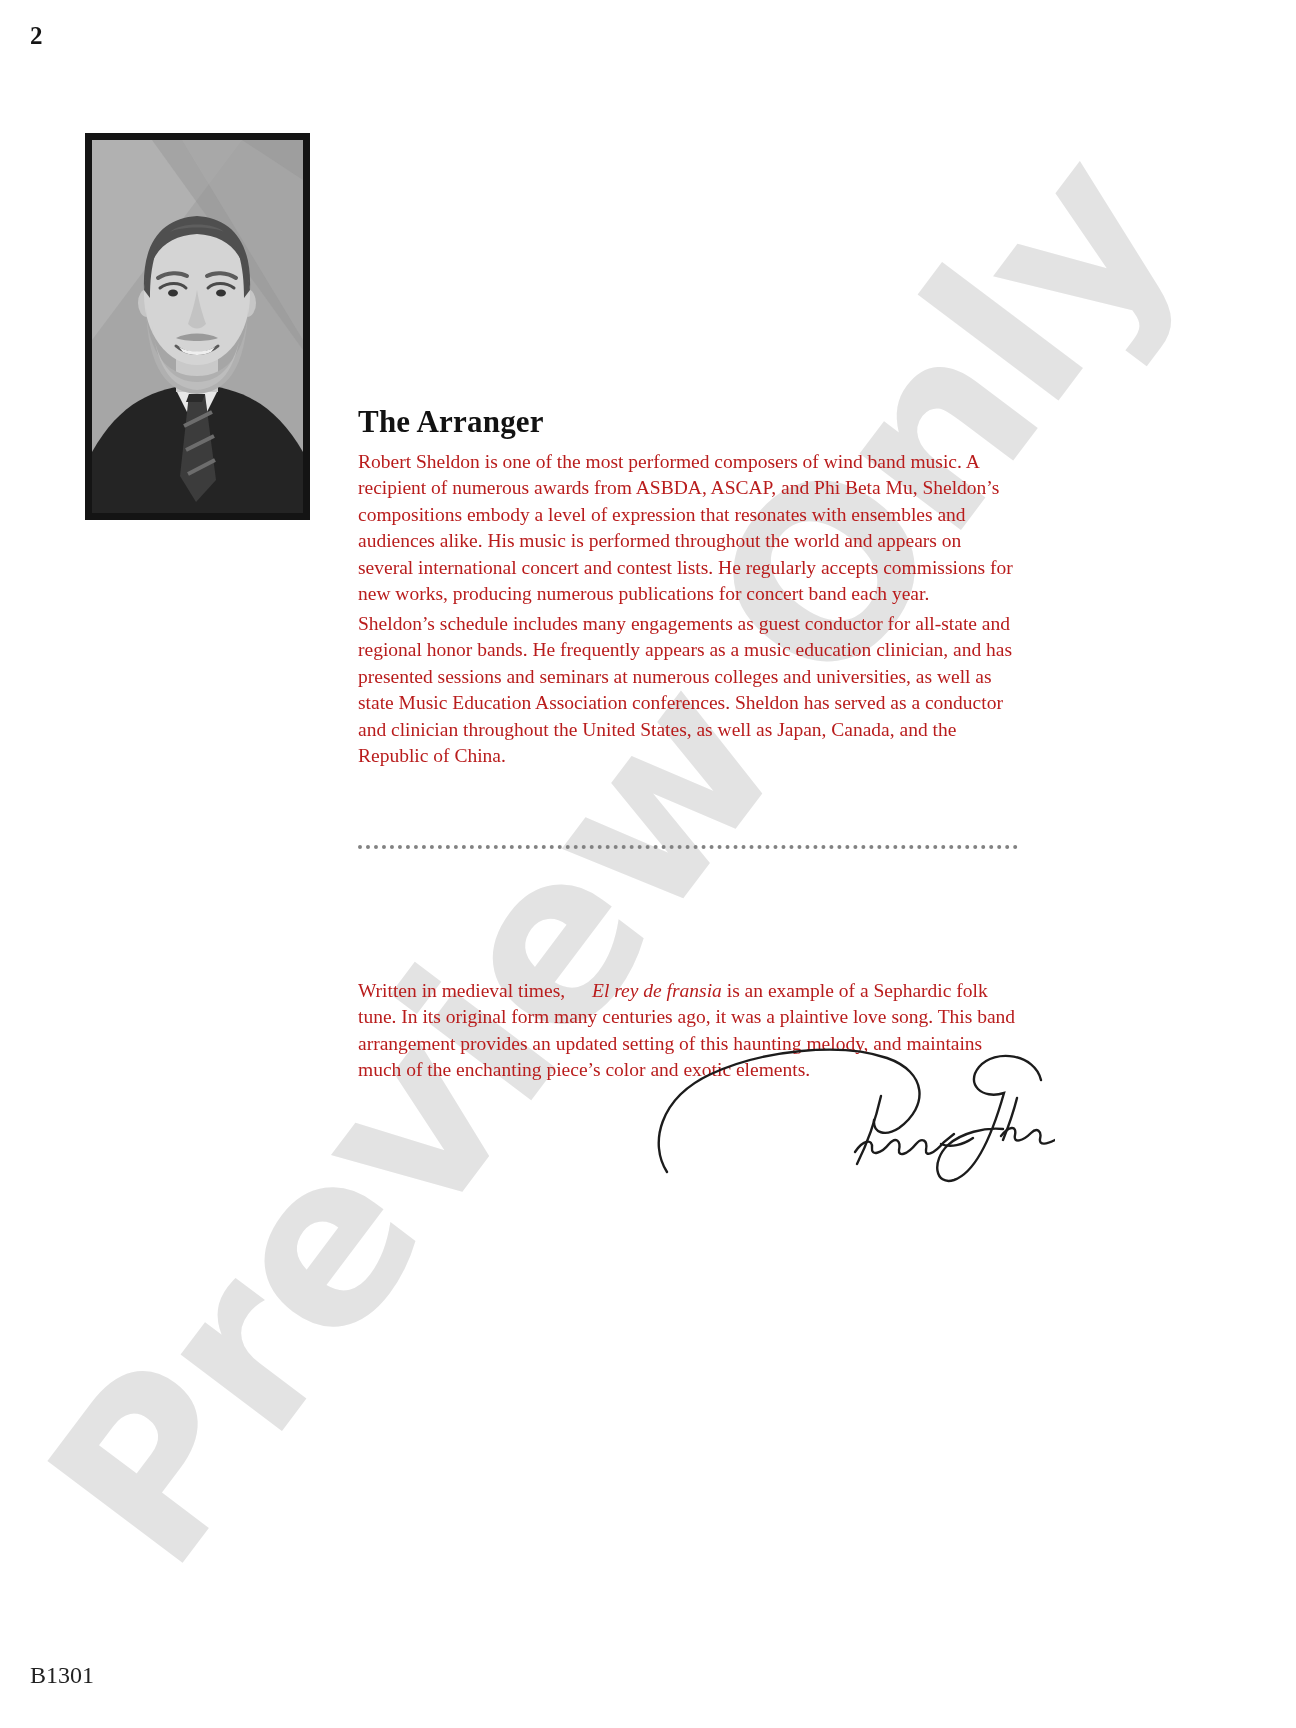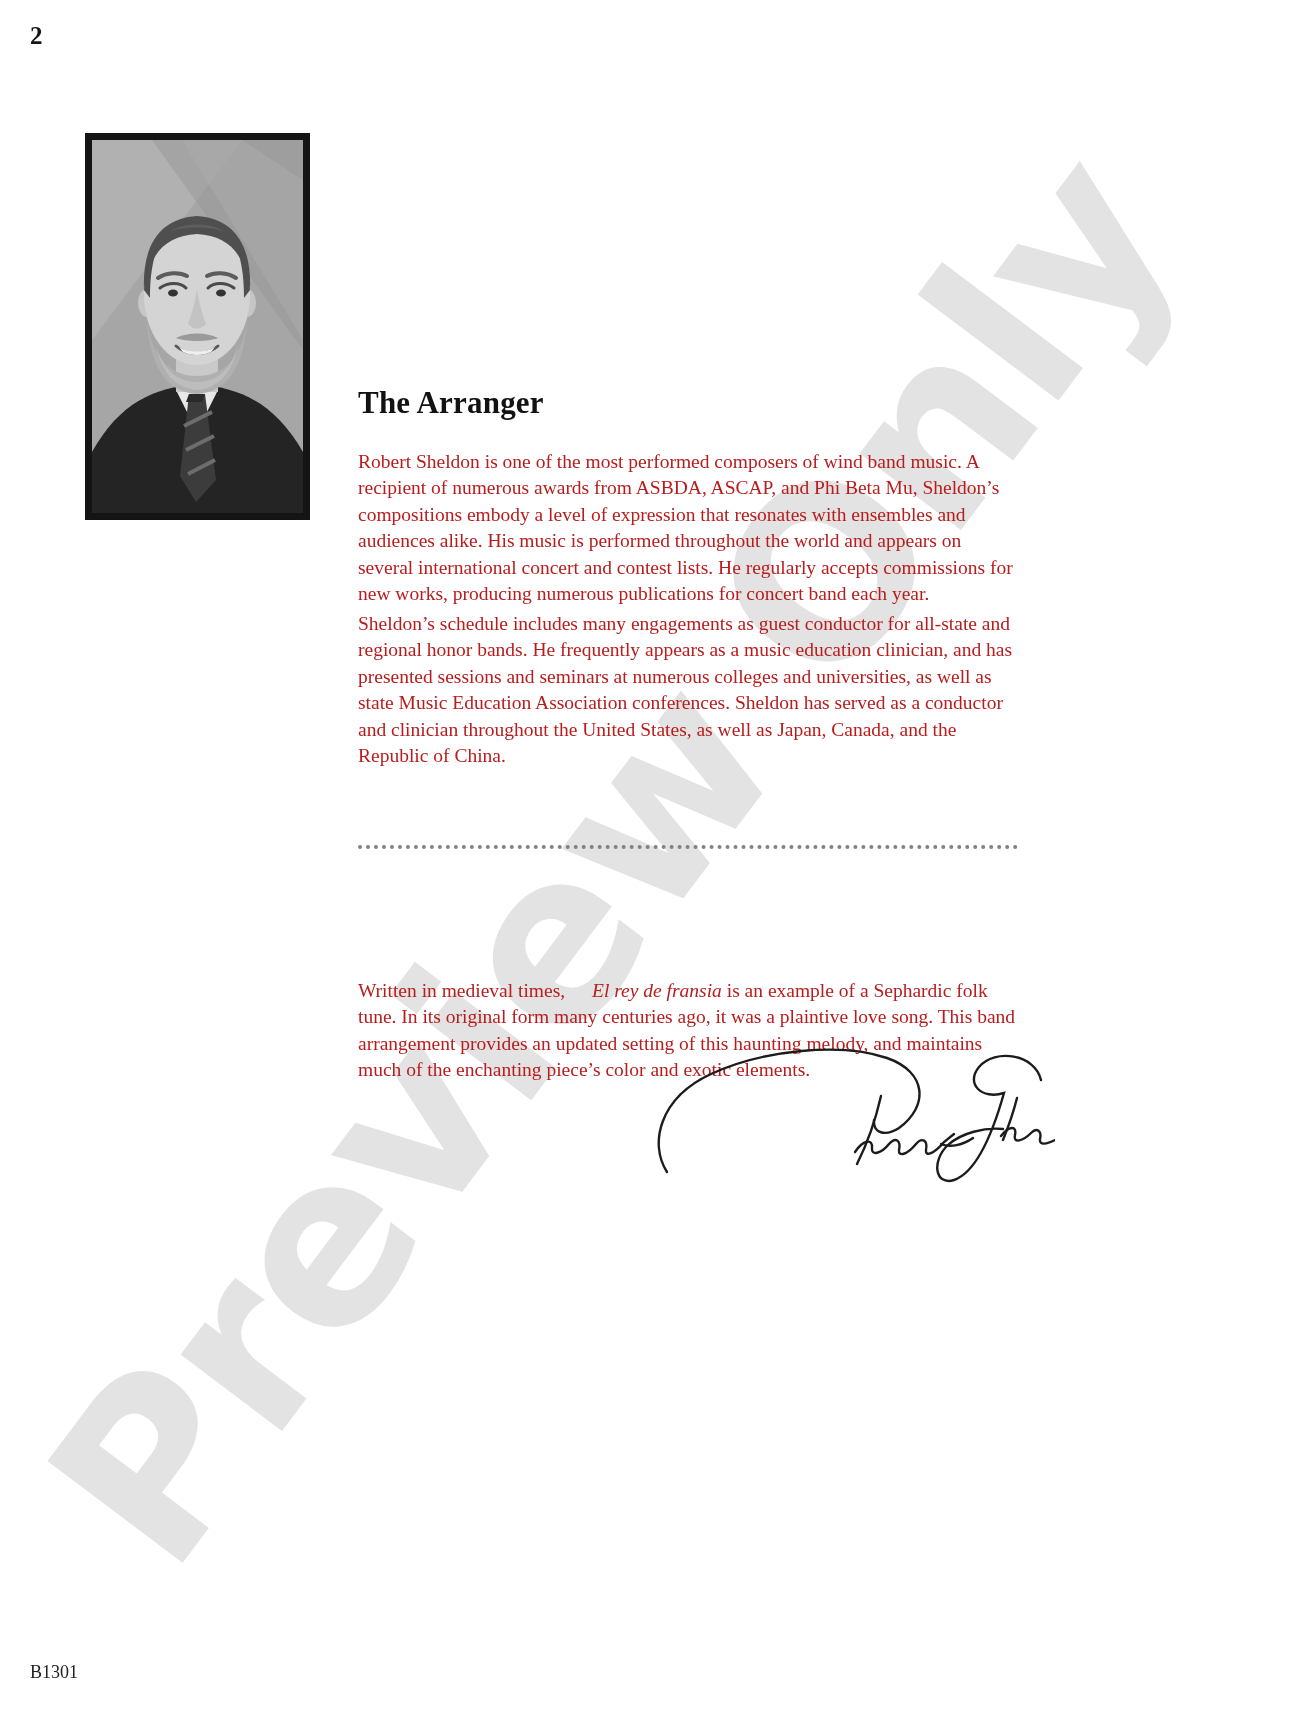--- a/index.html
+++ b/index.html
@@ -25,21 +25,21 @@
     color:#e3e3e3;
     white-space:nowrap;
     z-index:1;
     user-select:none;
   }
 
   .layer{position:absolute;z-index:2;}
 
   
   .page-number{left:30px;top:22px;font-size:25px;font-weight:bold;color:#151515;}
-  .catalog-number{left:30px;top:1662px;font-size:18px;color:#222;}
+  .catalog-number{left:30px;top:1662px;font-size:24px;color:#222;}
 
   
   .portrait-frame{
     left:85px;top:133px;
     width:211px;height:373px;
     border:7px solid #141414;
     background:#fff;
     box-sizing:content-box;
   }
   .portrait-frame svg{display:block;}
@@ -51,21 +51,21 @@
     font-weight:bold;
     color:#121212;
     letter-spacing:.2px;
   }
   .body-par{
     font-size:19.5px;
     line-height:26.5px;
     color:#b91c1c;
     text-align:left;
   }
-  .heading-arranger{top:385px;}
+  .heading-arranger{top:404px;}
   .par-1{top:429px;}
   .par-2{top:591px;}
   .divider{
     left:358px;top:845px;width:660px;height:0;
     border-top:4px dotted #828282;
   }
   .heading-about{top:912px;}
   .par-3{top:958px;}
   .work-title{font-style:italic;margin-left:22px;}
 

